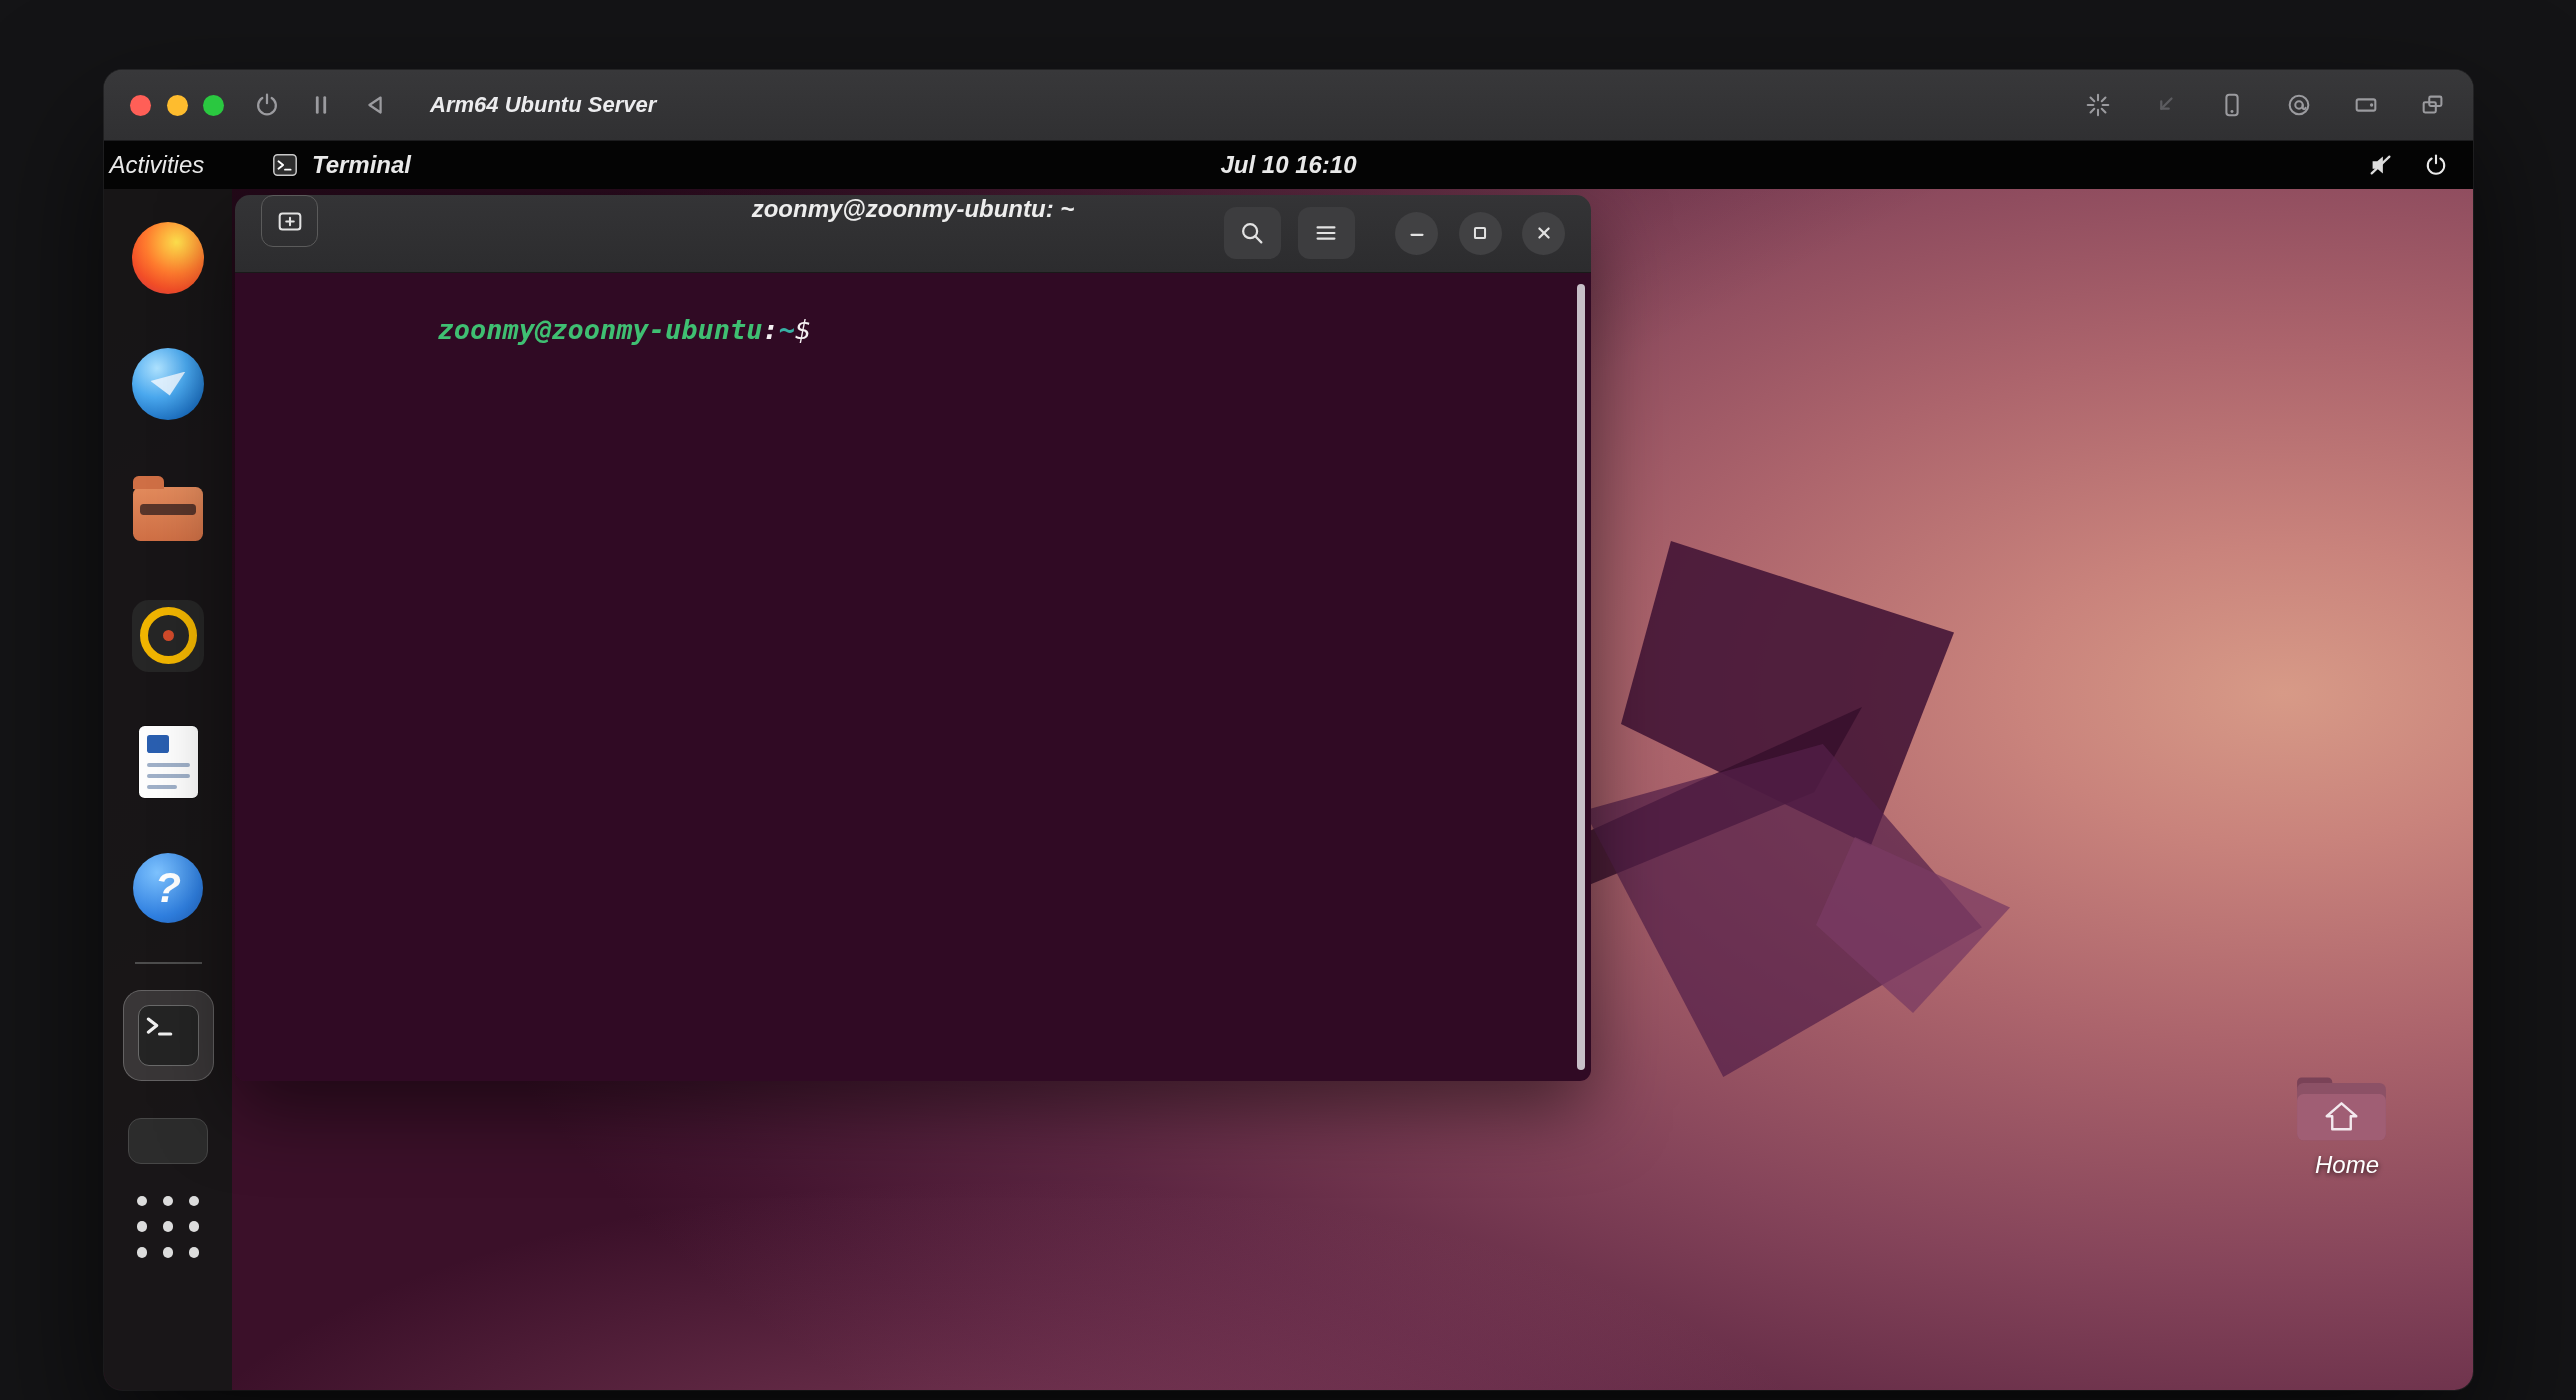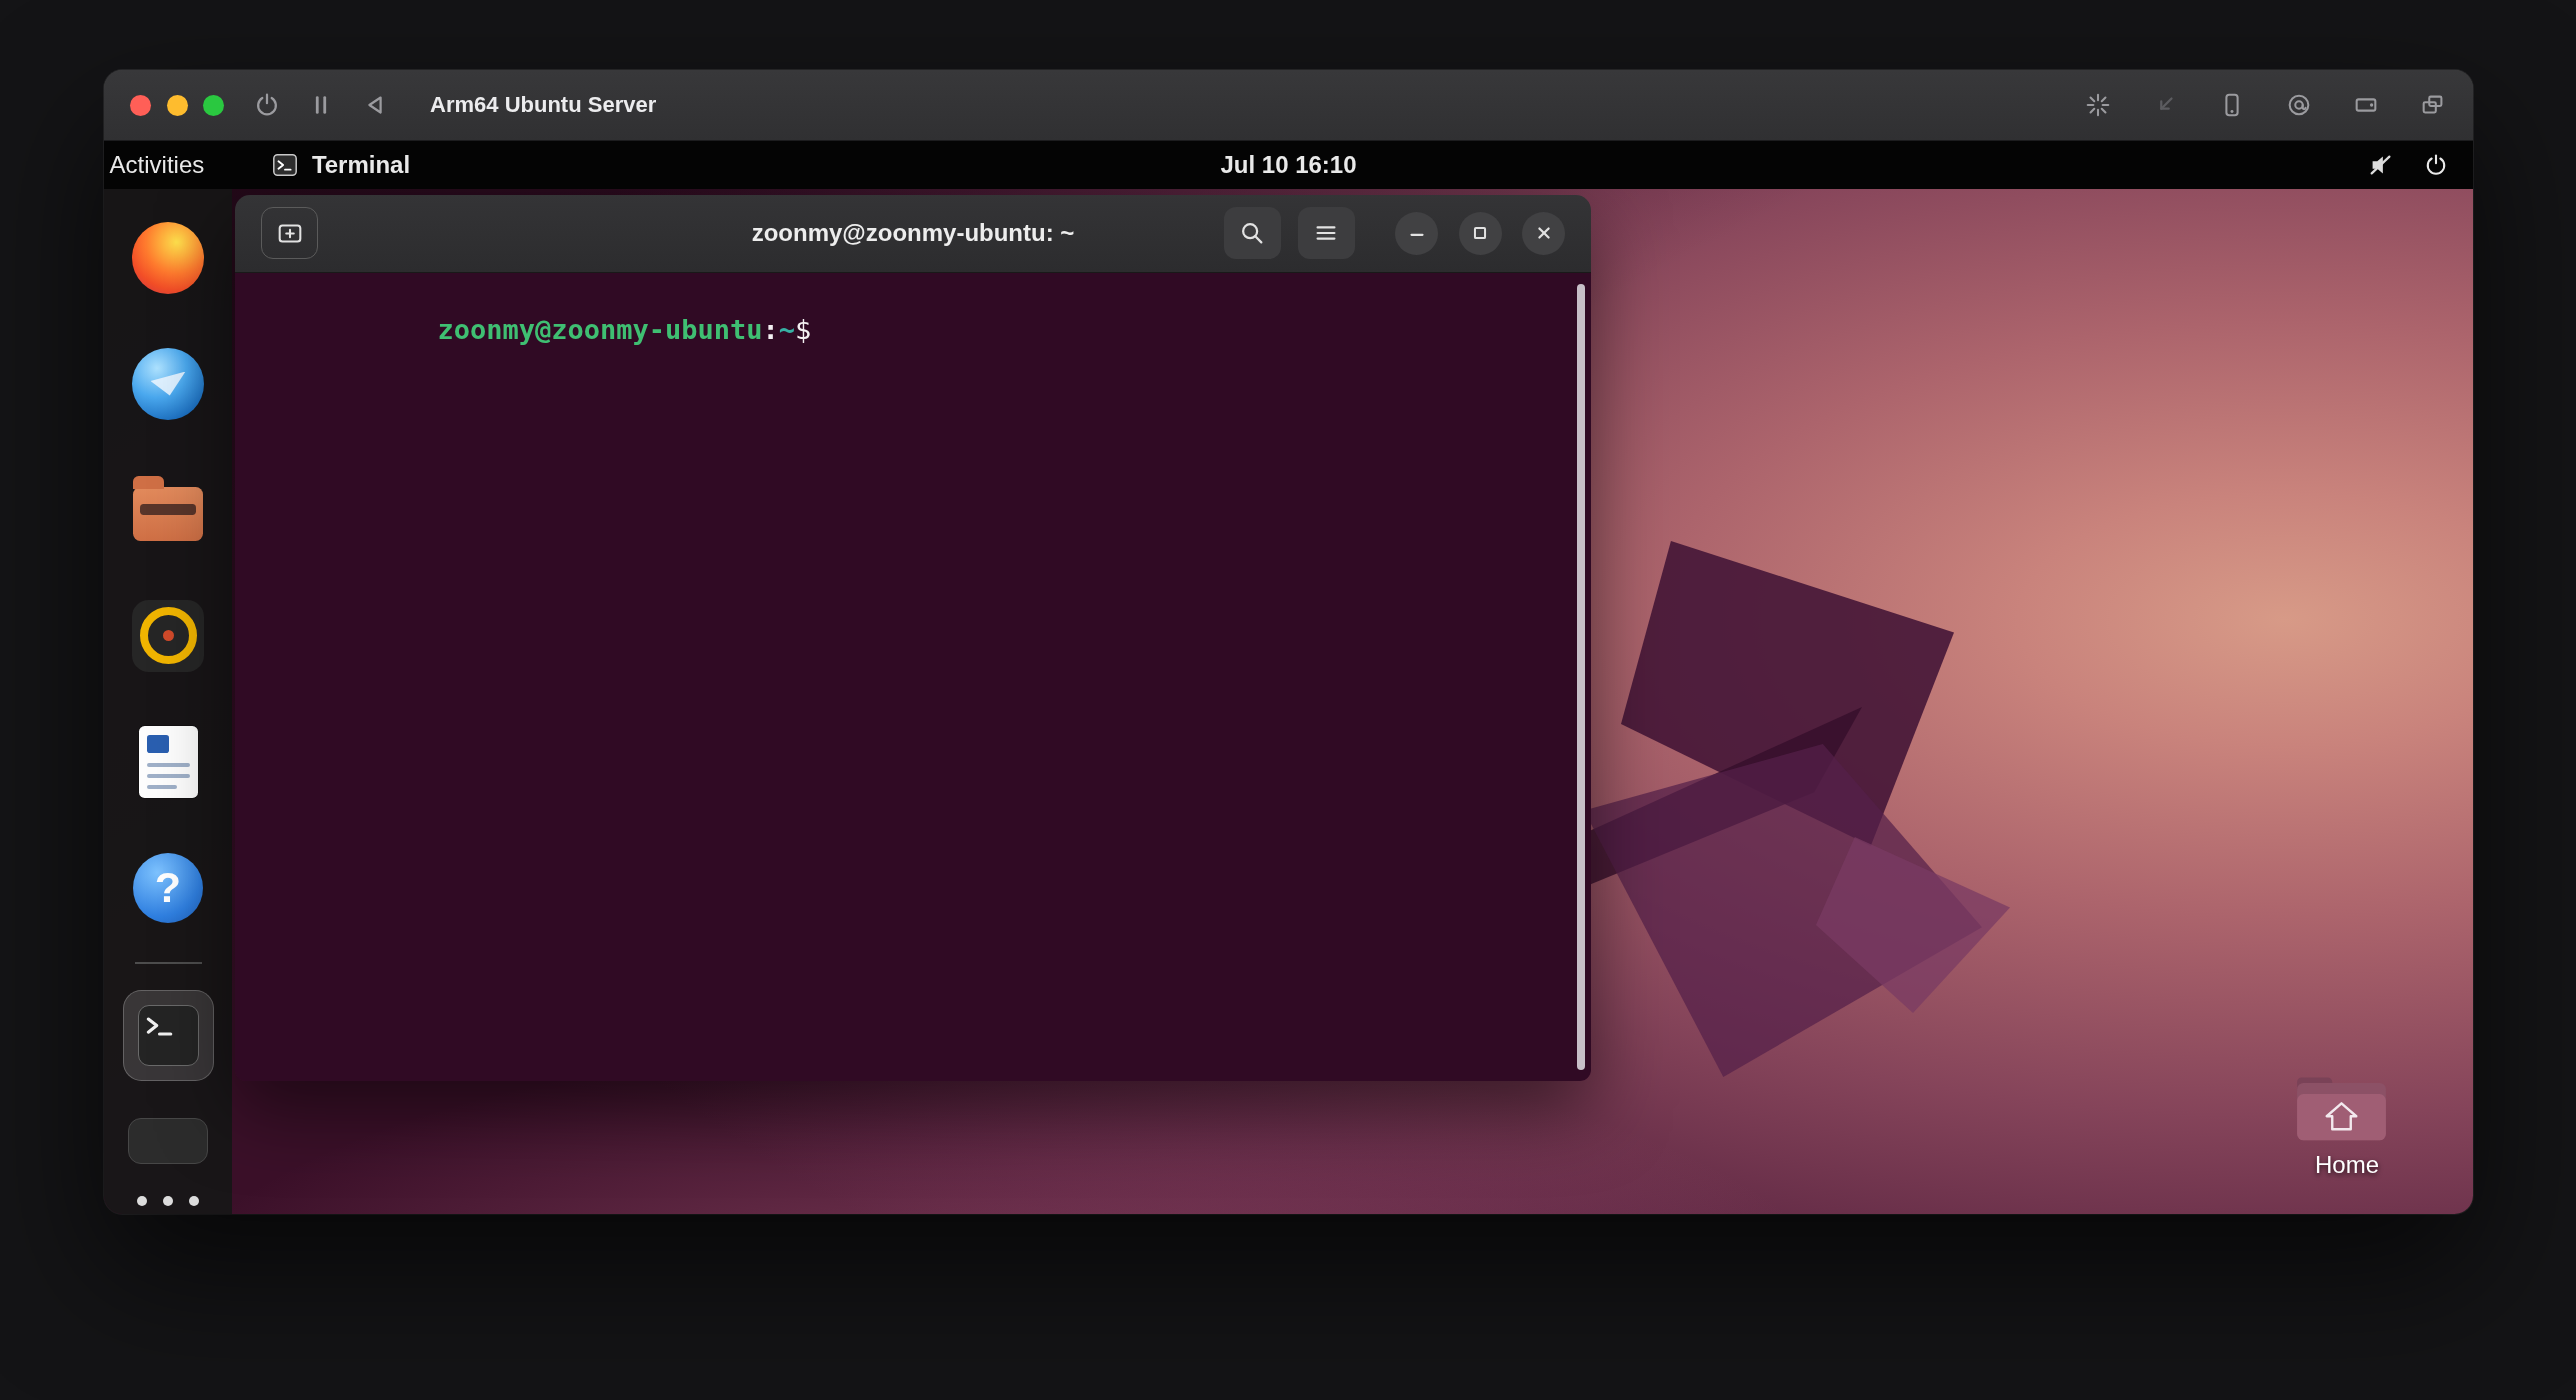--- a/index.html
+++ b/index.html
@@ -3,24 +3,25 @@
 <meta charset="utf-8">
 <style>
   html,body{margin:0;padding:0;}
   body{
     width:2576px;height:1401px;position:relative;overflow:hidden;
     background:#141416;
     font-family:"Liberation Sans","DejaVu Sans",sans-serif;
   }
   
   .vm-window{
-    position:absolute;left:104px;top:70px;width:2369px;height:1144px;
+    position:absolute;left:104px;top:70px;width:2369px;height:1320px;
     border-radius:18.5px;overflow:hidden;
     box-shadow:0 56px 130px rgba(0,0,0,.65),0 0 0 0.9px rgba(255,255,255,.09);
     background:#404040;
+    font-style:italic;
   }
   .vm-titlebar{
     height:70px;background:linear-gradient(#38383a,#303032);
     border-bottom:0.9px solid #1c1c1e;
     display:flex;align-items:center;padding:0 26px;position:relative;
   }
   .tl{width:21px;height:21px;border-radius:50%;margin-right:15.7px;flex:0 0 auto;}
   .tl.close{background:#ff5f57;}
   .tl.min{background:#febc2e;}
   .tl.zoom{background:#2ac840;}
@@ -104,21 +105,21 @@
   
   .home{position:absolute;left:2191px;top:881px;width:104px;text-align:center;z-index:3;}
   .home-label{margin-top:7.4px;color:#fff;font-size:24px;text-shadow:0 1.9px 5.6px rgba(0,0,0,.7);}
 
   
   .term{position:absolute;left:131px;top:5.6px;width:1356px;height:886px;z-index:6;
     border-radius:15px 15px 11px 11px;overflow:hidden;
     box-shadow:0 28px 74px rgba(0,0,0,.5);}
   .term-header{height:77px;background:linear-gradient(#343436,#2c2c2e);
     border-bottom:0.9px solid #191919;position:relative;
-    display:flex;align-items:center;padding:0 26px;}
+    display:flex;padding:0 26px;}
   .hbtn{border:none;display:flex;align-items:center;justify-content:center;cursor:default;color:#e2e2e2;}
   .newtab-btn{width:57px;height:52px;border-radius:12px;background:transparent;border:1.9px solid #5b5b5b;}
   .term-title{position:absolute;left:50%;transform:translateX(-50%);font-size:24px;font-weight:700;color:#ededed;white-space:nowrap;}
   .term-actions{margin-left:auto;display:flex;align-items:center;gap:16.7px;}
   .sq-btn{width:57px;height:52px;border-radius:12px;background:#3d3d3f;}
   .win-controls{display:flex;align-items:center;gap:20.4px;margin-left:24px;}
   .circ-btn{width:43px;height:43px;border-radius:50%;background:#414143;}
   .term-body{position:absolute;top:78px;left:0;right:0;bottom:0;background:#300a24;
     padding:7.4px 11px 0 7.4px;}
   .tline{height:33px;line-height:33px;font-size:27px;white-space:pre;

